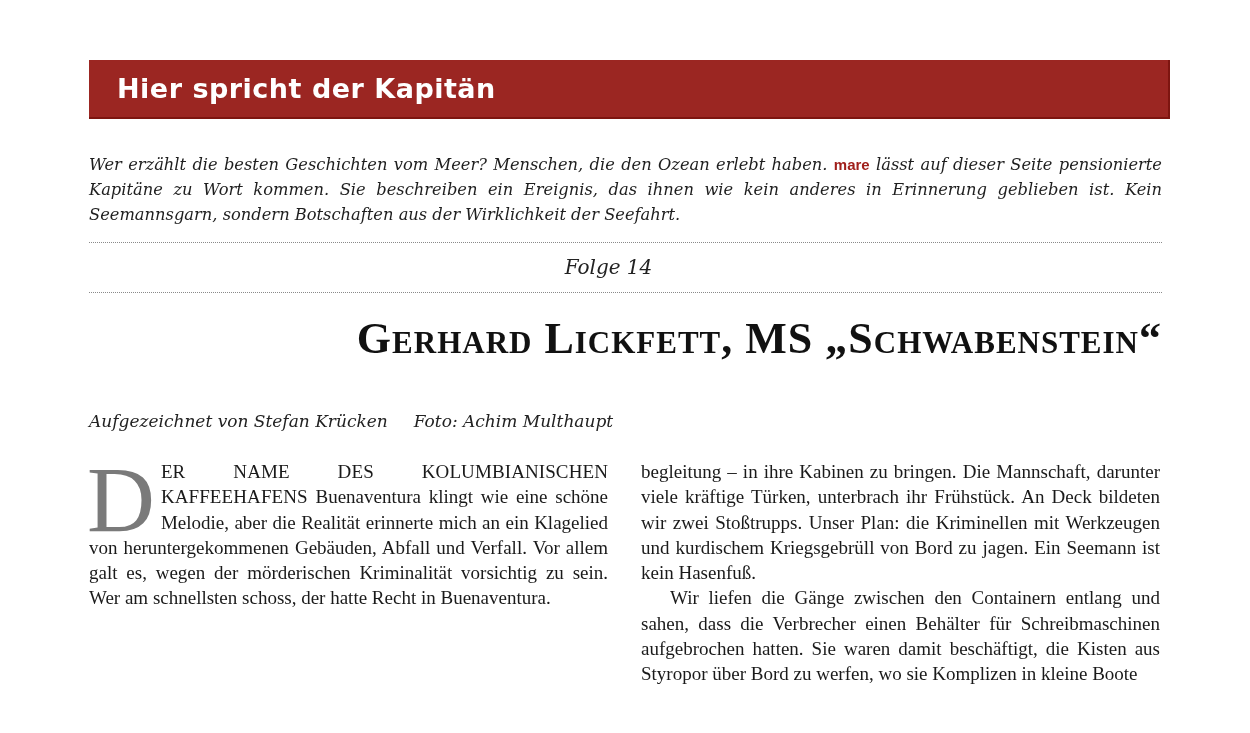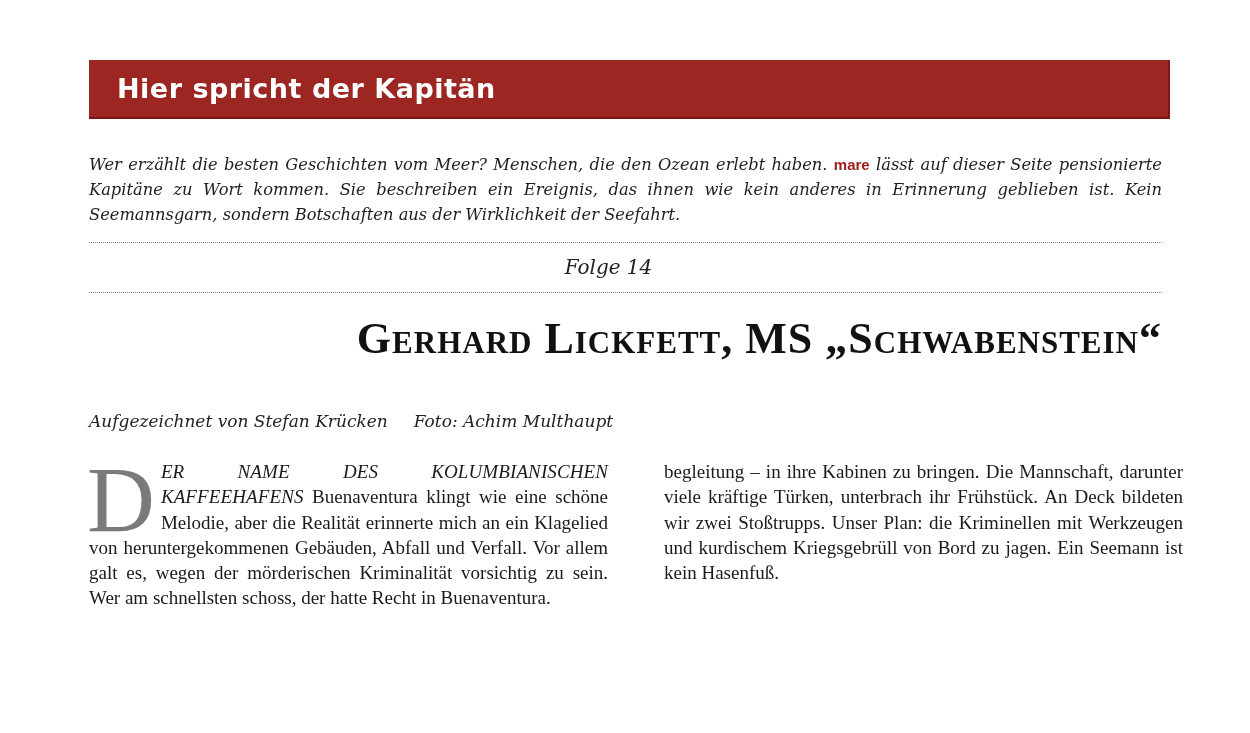--- a/index.html
+++ b/index.html
@@ -44,26 +44,26 @@
   }
   .credits span + span { margin-left:26px; }
   .col {
     position:absolute; top:459px; width:519px;
     font-family:"Liberation Serif", serif; font-size:19px; line-height:25.3px;
     color:#1a1a1a; text-align:justify; hyphens:manual;
   }
   .col p { margin:0; }
   .col p.indent { text-indent:29px; }
   .col-left { left:89px; }
-  .col-right { left:664px; }
+  .col-right { left:641px; }
   .dropcap {
     float:left; font-family:"Liberation Serif", serif; font-size:94px; line-height:72px;
     color:#7a7a7a; margin:4px 6px 0 -2px; height:70px;
   }
-  .lead-caps { text-transform:uppercase; letter-spacing:0.1px;font-style:italic; }
+  .lead-caps { text-transform:uppercase; letter-spacing:0.1px; }
 </style>
 </head>
 <body>
 
 <div class="banner">
   <h1 class="banner-title">Hier spricht der Kapitän</h1>
 </div>
 
 <p class="intro"><span>Wer erzählt die besten Geschichten vom Meer? Menschen, die den Ozean erlebt haben. </span><span class="brand">mare</span><span> lässt auf dieser Seite pensionierte Kapitäne zu Wort kommen. Sie beschreiben ein Ereignis, das ihnen wie kein anderes in Erinnerung geblieben ist. Kein Seemannsgarn, sondern Botschaften aus der Wirklichkeit der Seefahrt.</span></p>
 
@@ -74,13 +74,14 @@
 <h2 class="headline">Gerhard Lickfett, MS „Schwabenstein“</h2>
 
 <p class="credits"><span>Aufgezeichnet von Stefan Krücken</span><span>Foto: Achim Multhaupt</span></p>
 
 <div class="col col-left">
   <p><span class="dropcap">D</span><span class="lead-caps">er Name des kolumbianischen Kaffeehafens</span><span> Buenaventura klingt wie eine schöne Melodie, aber die Realität erinnerte mich an ein Klagelied von herunter­gekommenen Gebäuden, Abfall und Verfall. Vor allem galt es, wegen der mörderischen Kriminalität vorsichtig zu sein. Wer am schnellsten schoss, der hatte Recht in Buenaventura.</span></p>
 </div>
 
 <div class="col col-right">
   <p>begleitung – in ihre Kabinen zu bringen. Die Mannschaft, darun­ter viele kräftige Türken, unterbrach ihr Frühstück. An Deck bildeten wir zwei Stoßtrupps. Unser Plan: die Kriminellen mit Werkzeugen und kurdischem Kriegsgebrüll von Bord zu jagen. Ein Seemann ist kein Hasenfuß.</p>
+  <p class="indent">Wir liefen die Gänge zwischen den Containern entlang und sahen, dass die Verbrecher einen Behälter für Schreibmaschinen aufgebrochen hatten. Sie waren damit beschäftigt, die Kisten aus Styropor über Bord zu werfen, wo sie Komplizen in kleine Boote</p>
 </div>
 
 </body></html>

